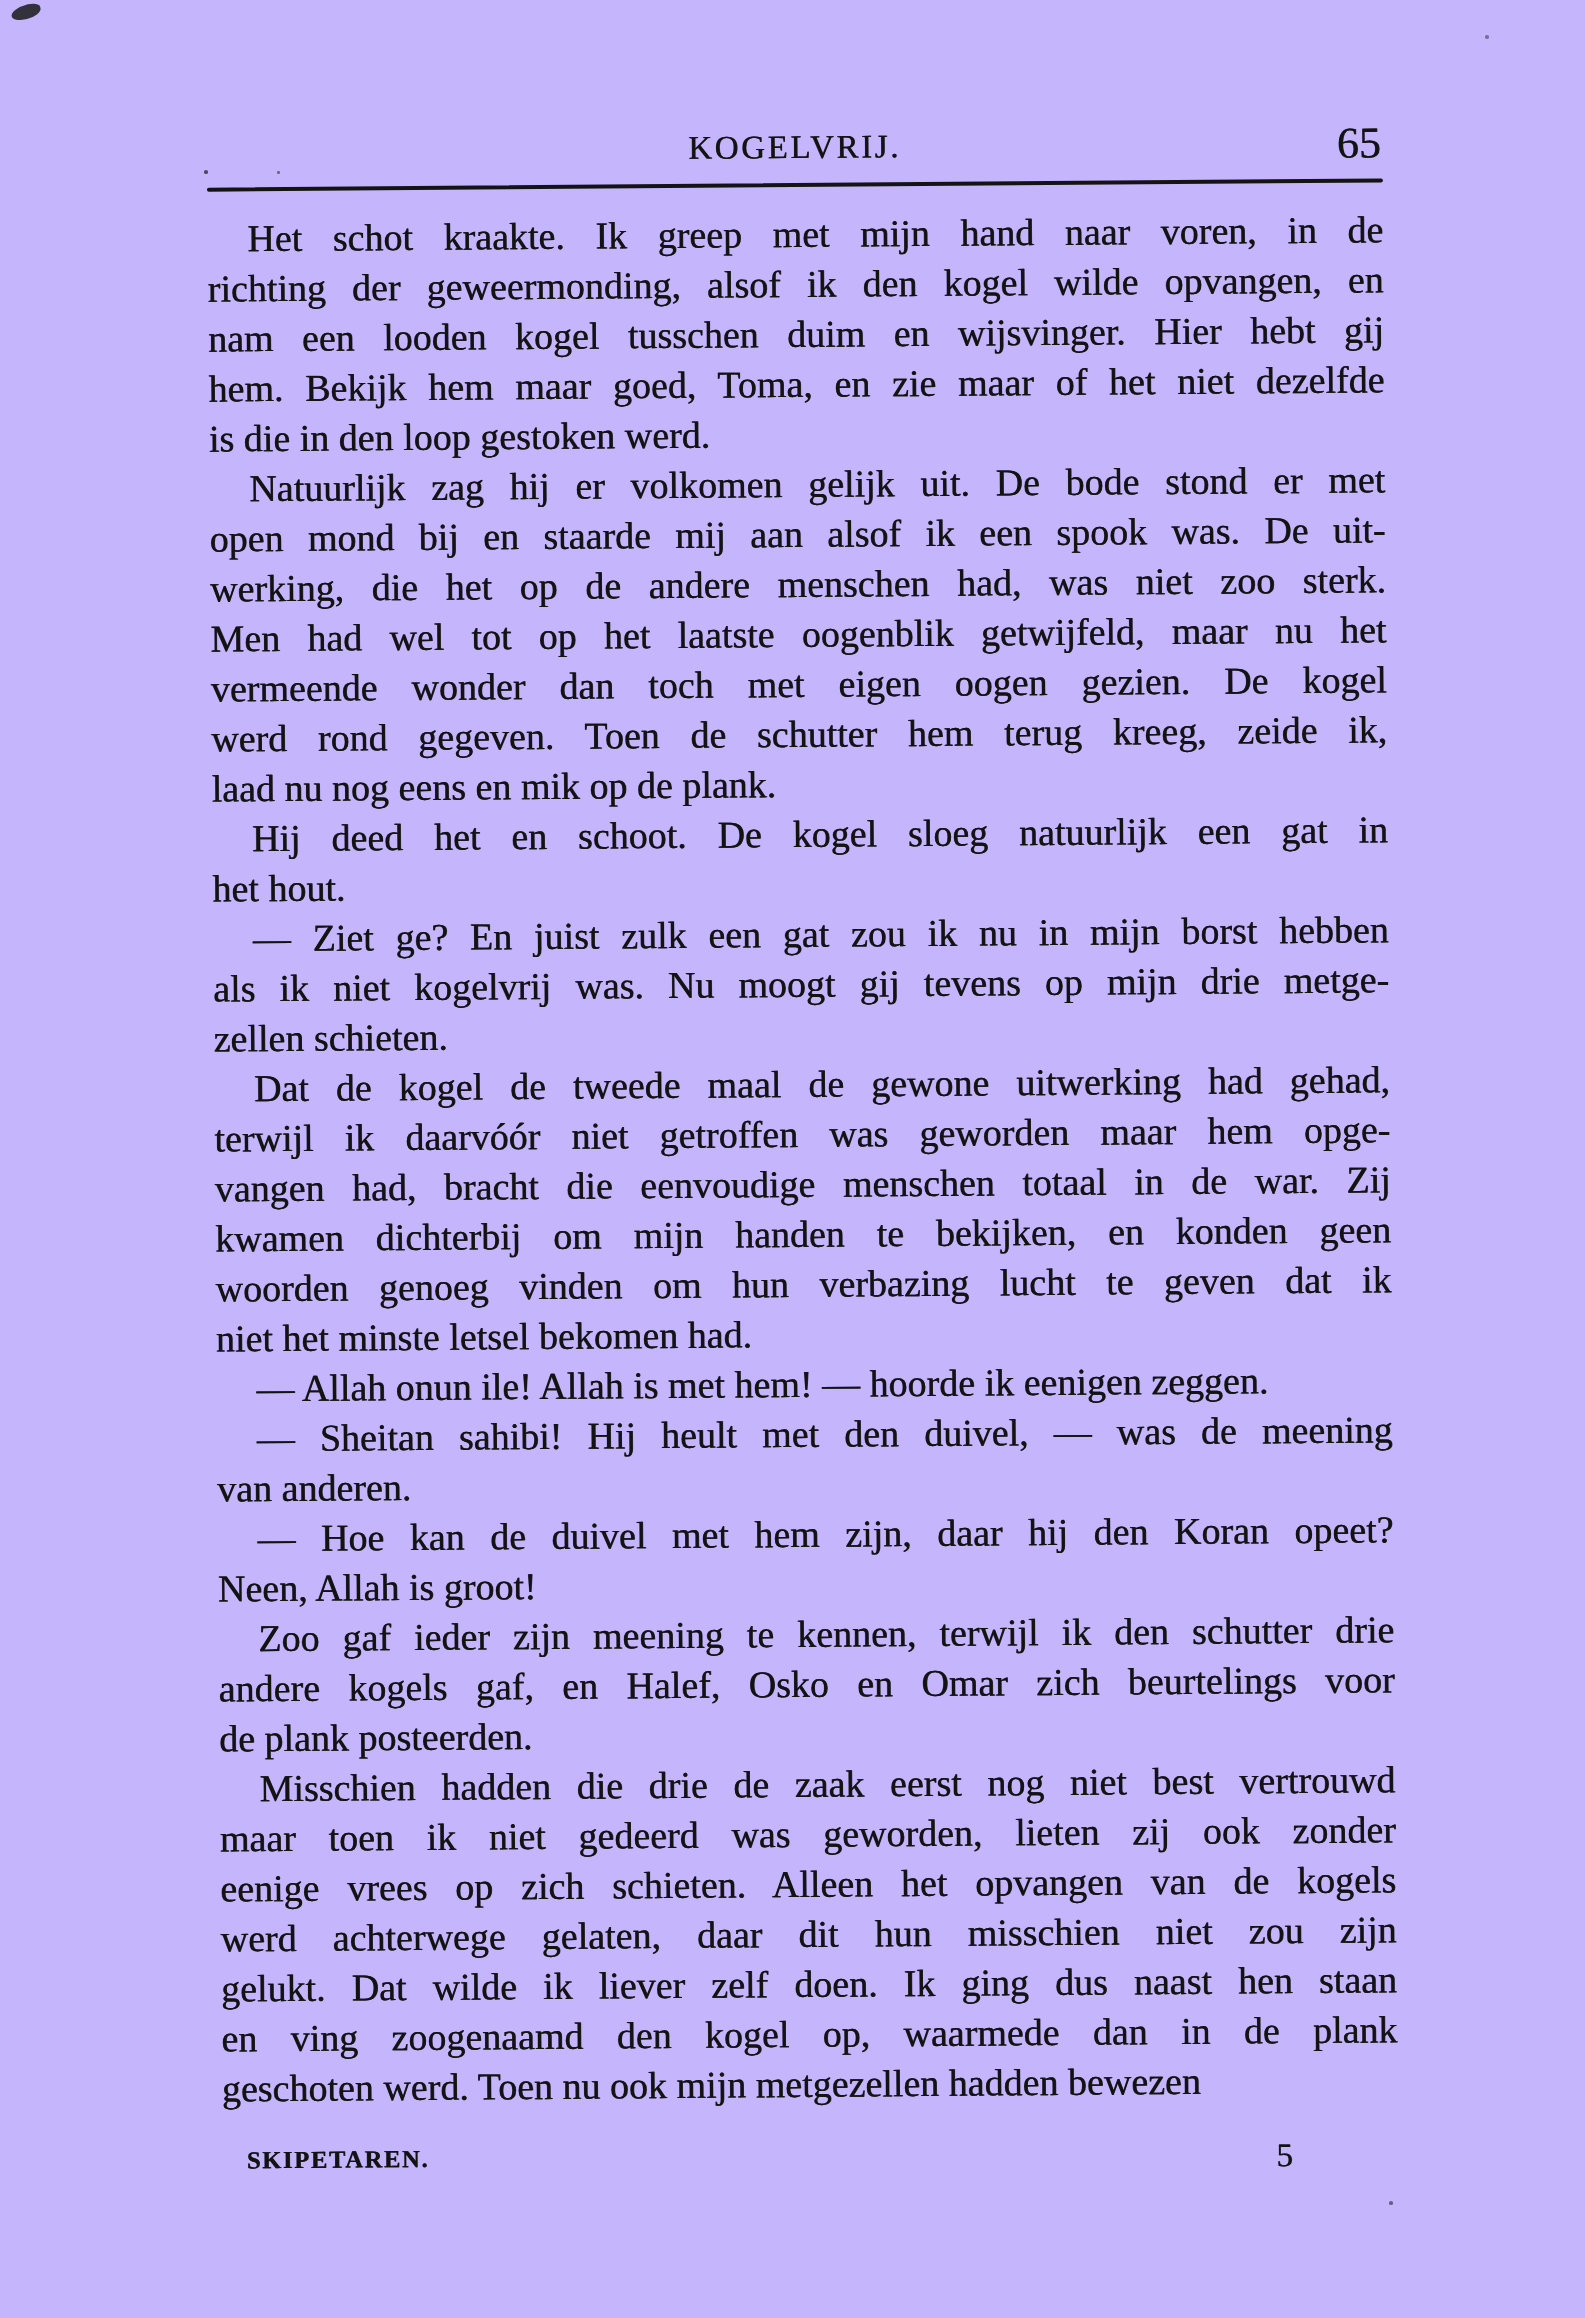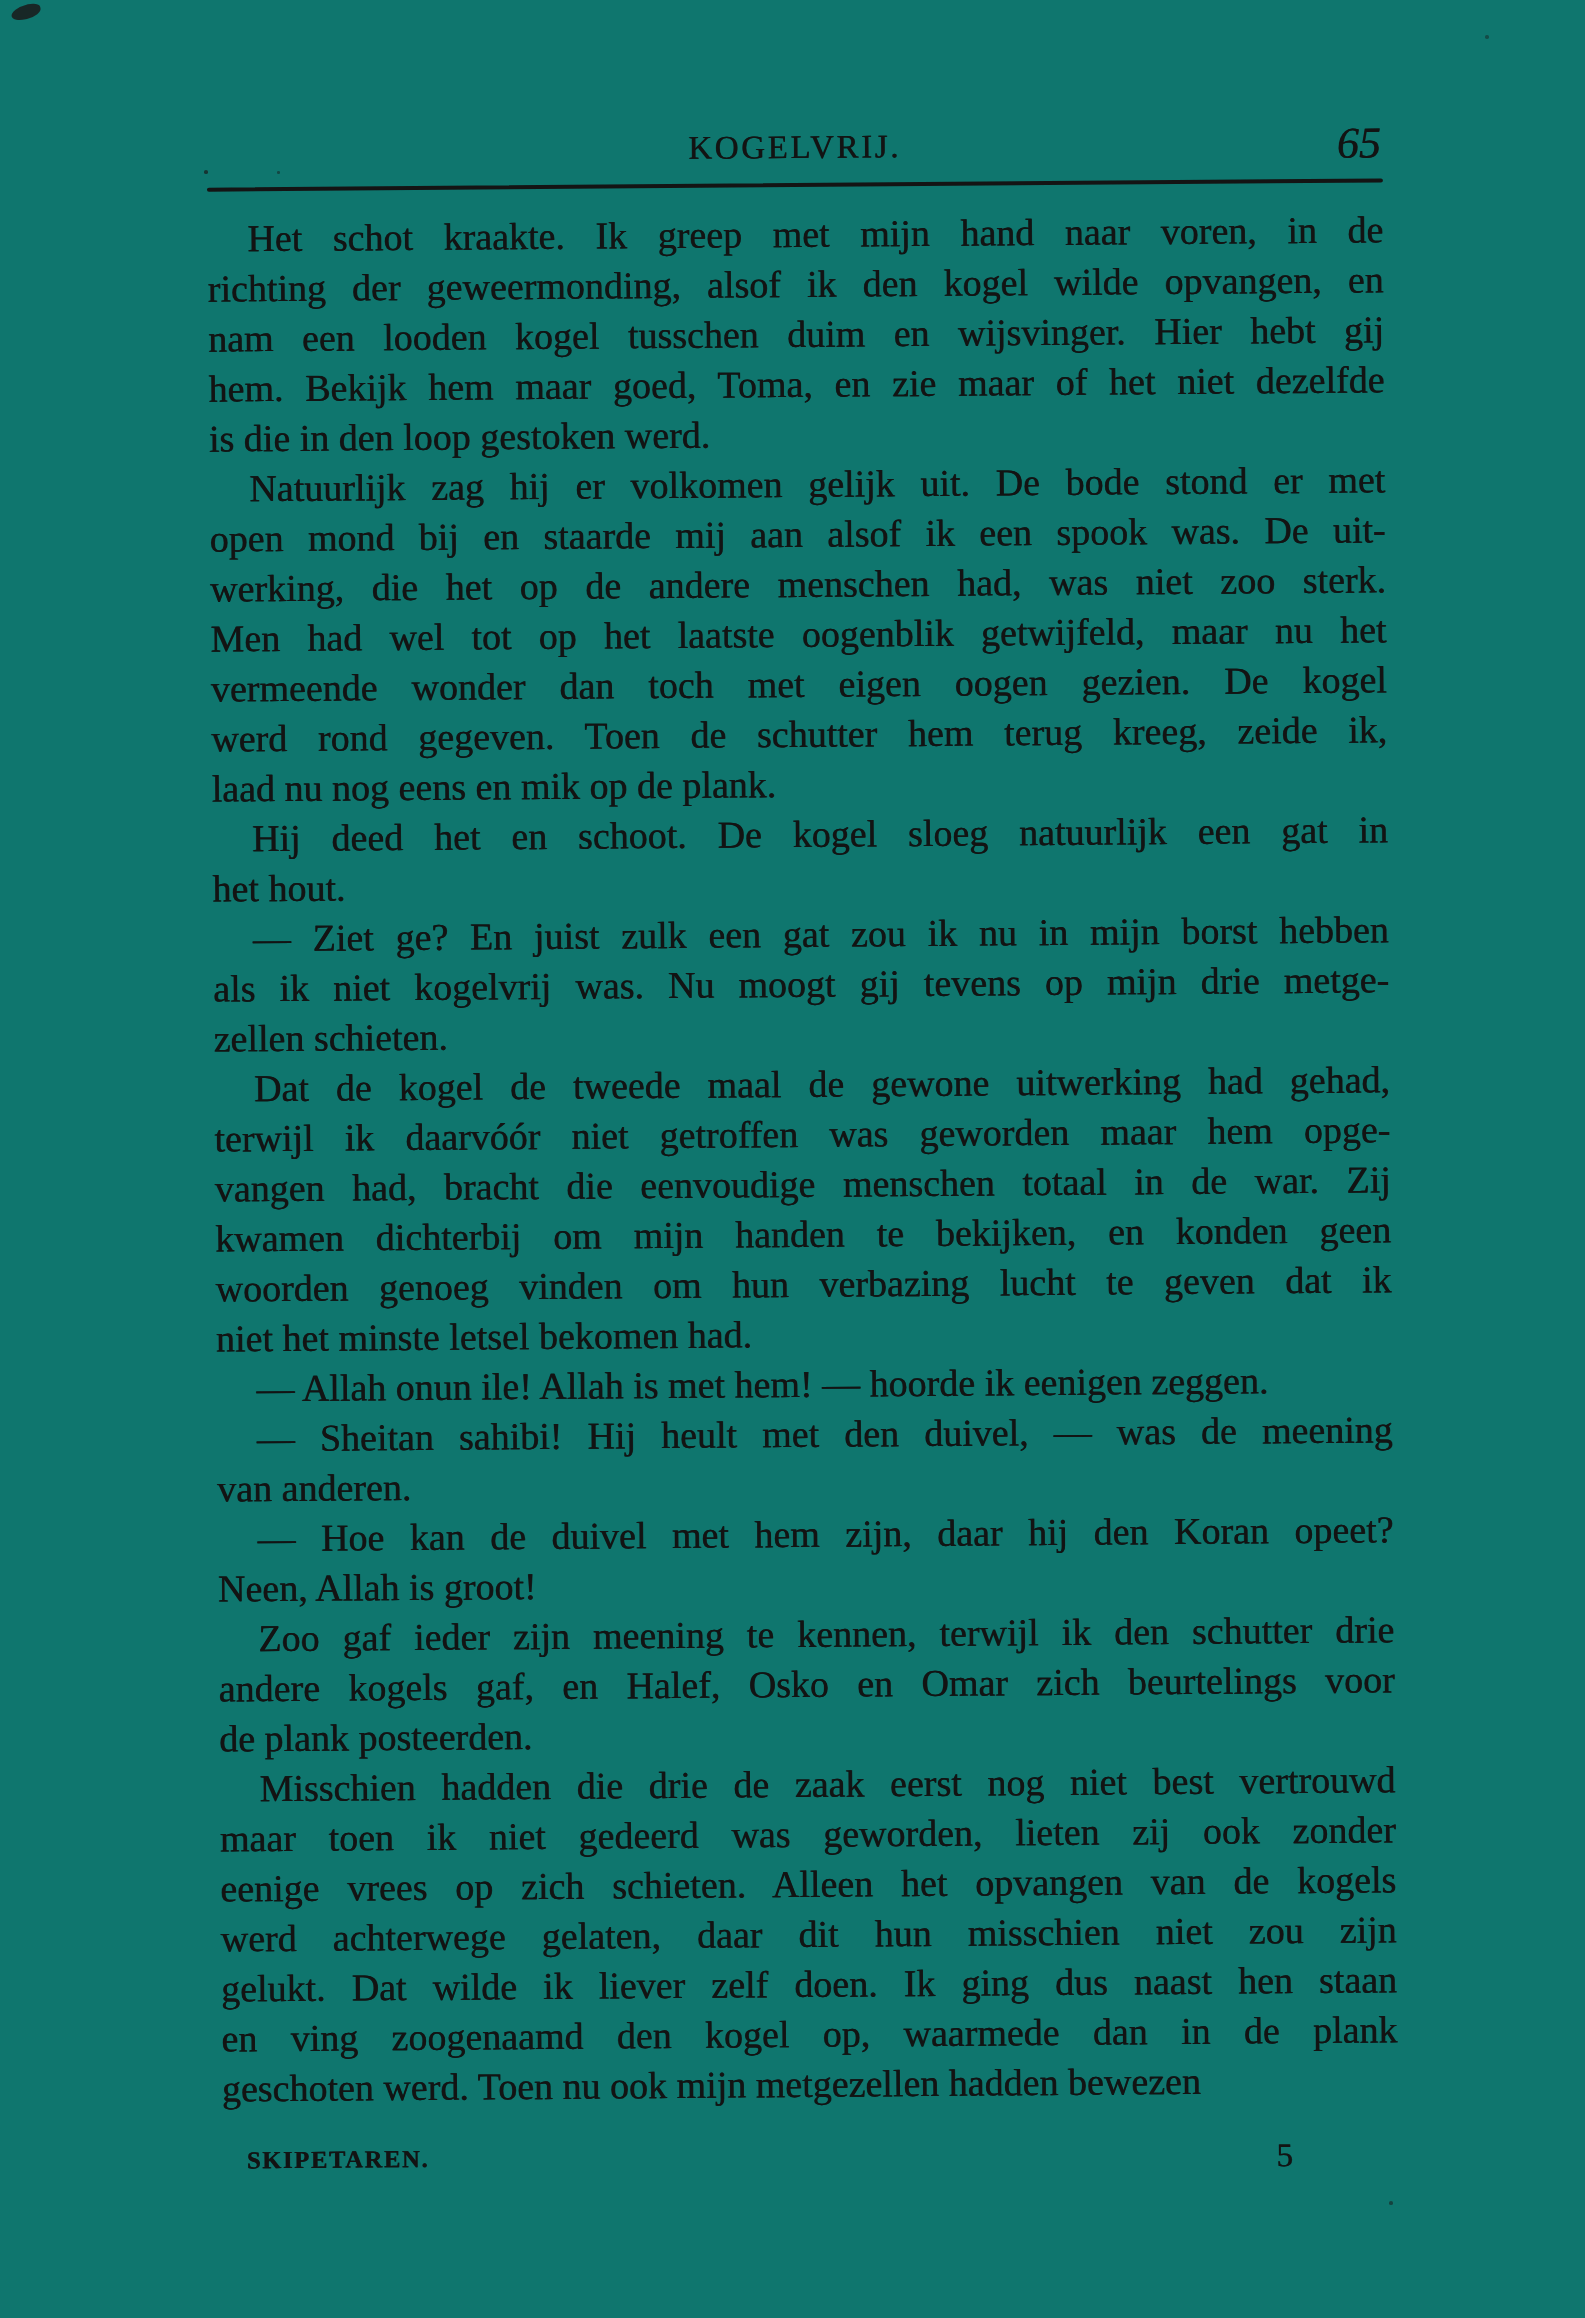--- a/index.html
+++ b/index.html
@@ -4,21 +4,21 @@
 <style>
   html, body {
     margin: 0;
     padding: 0;
     background: #e8e8e6;
   }
   .page {
     position: relative;
     width: 1586px;
     height: 2319px;
-    background: #0f766e;
+    background: #c4b5fd;
     overflow: hidden;
     color: #131313;
     font-family: "Liberation Serif", "DejaVu Serif", serif;
   }
   .text-block {
     position: absolute;
     left: 213px;
     top: 122px;
     width: 1176px;
     height: 2082px;
@@ -36,21 +36,20 @@
     text-align: center;
     font-size: 33px;
     letter-spacing: 2.6px;
     white-space: nowrap;
   }
   .header-number {
     position: absolute;
     top: 0px;
     right: 1.7px;
     font-size: 44px;
-    font-style: italic;
   }
   .rule {
     position: absolute;
     top: 61px;
     left: 0;
     right: 0;
     height: 4.4px;
     background: #141414;
     border-radius: 2.6px;
   }

